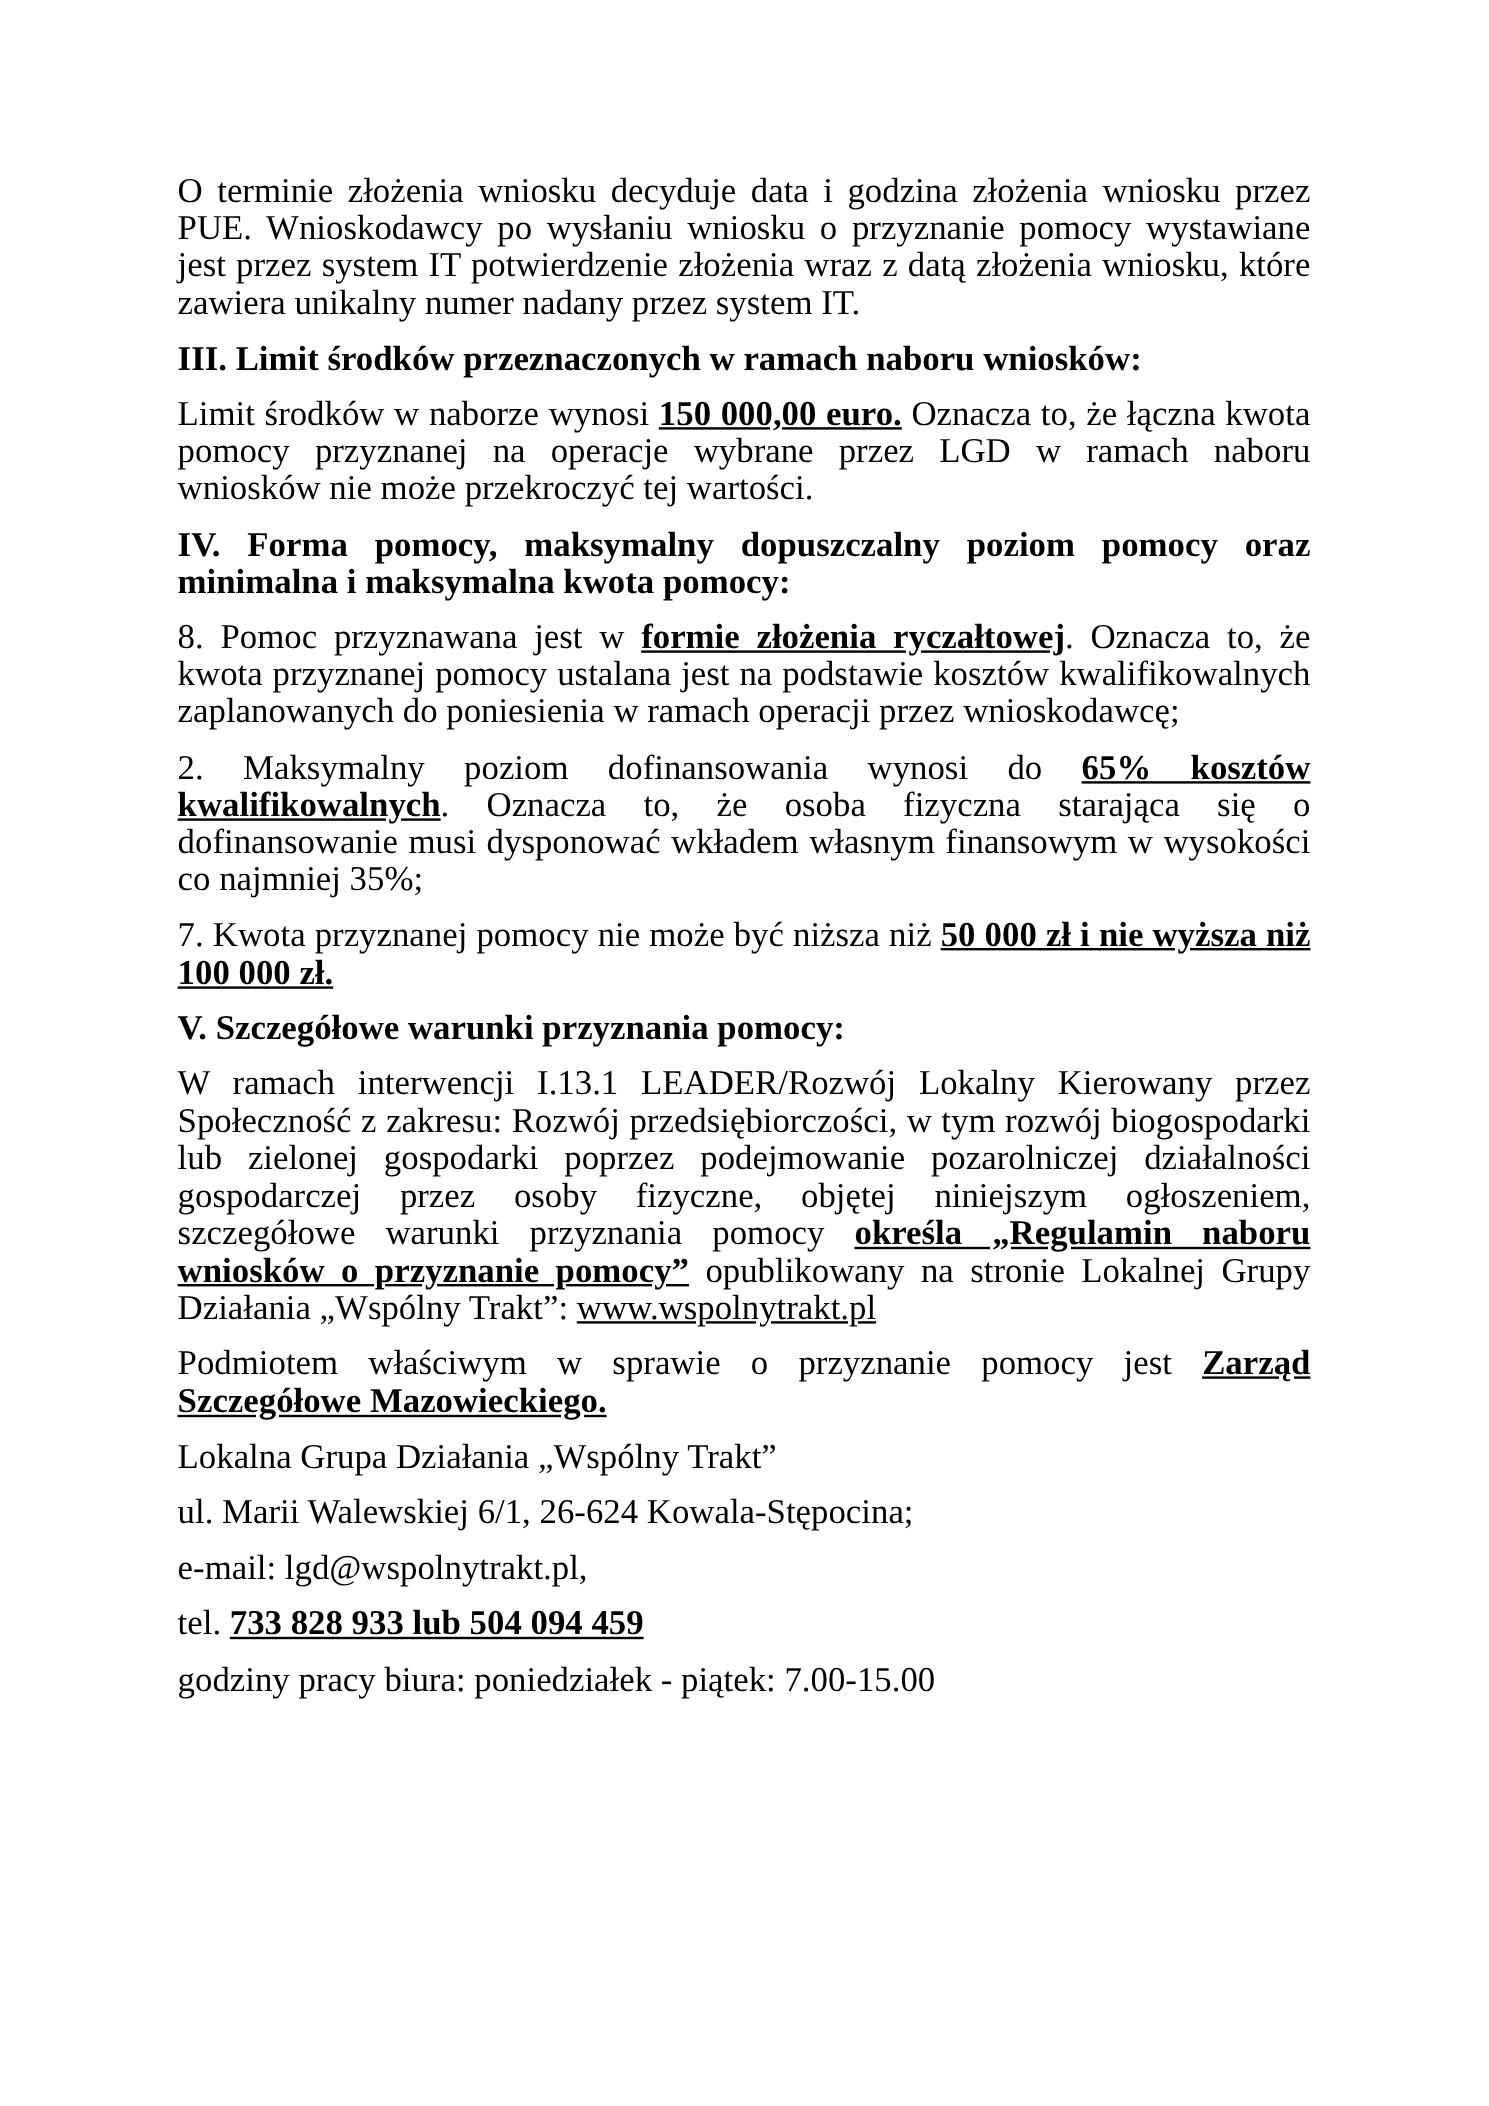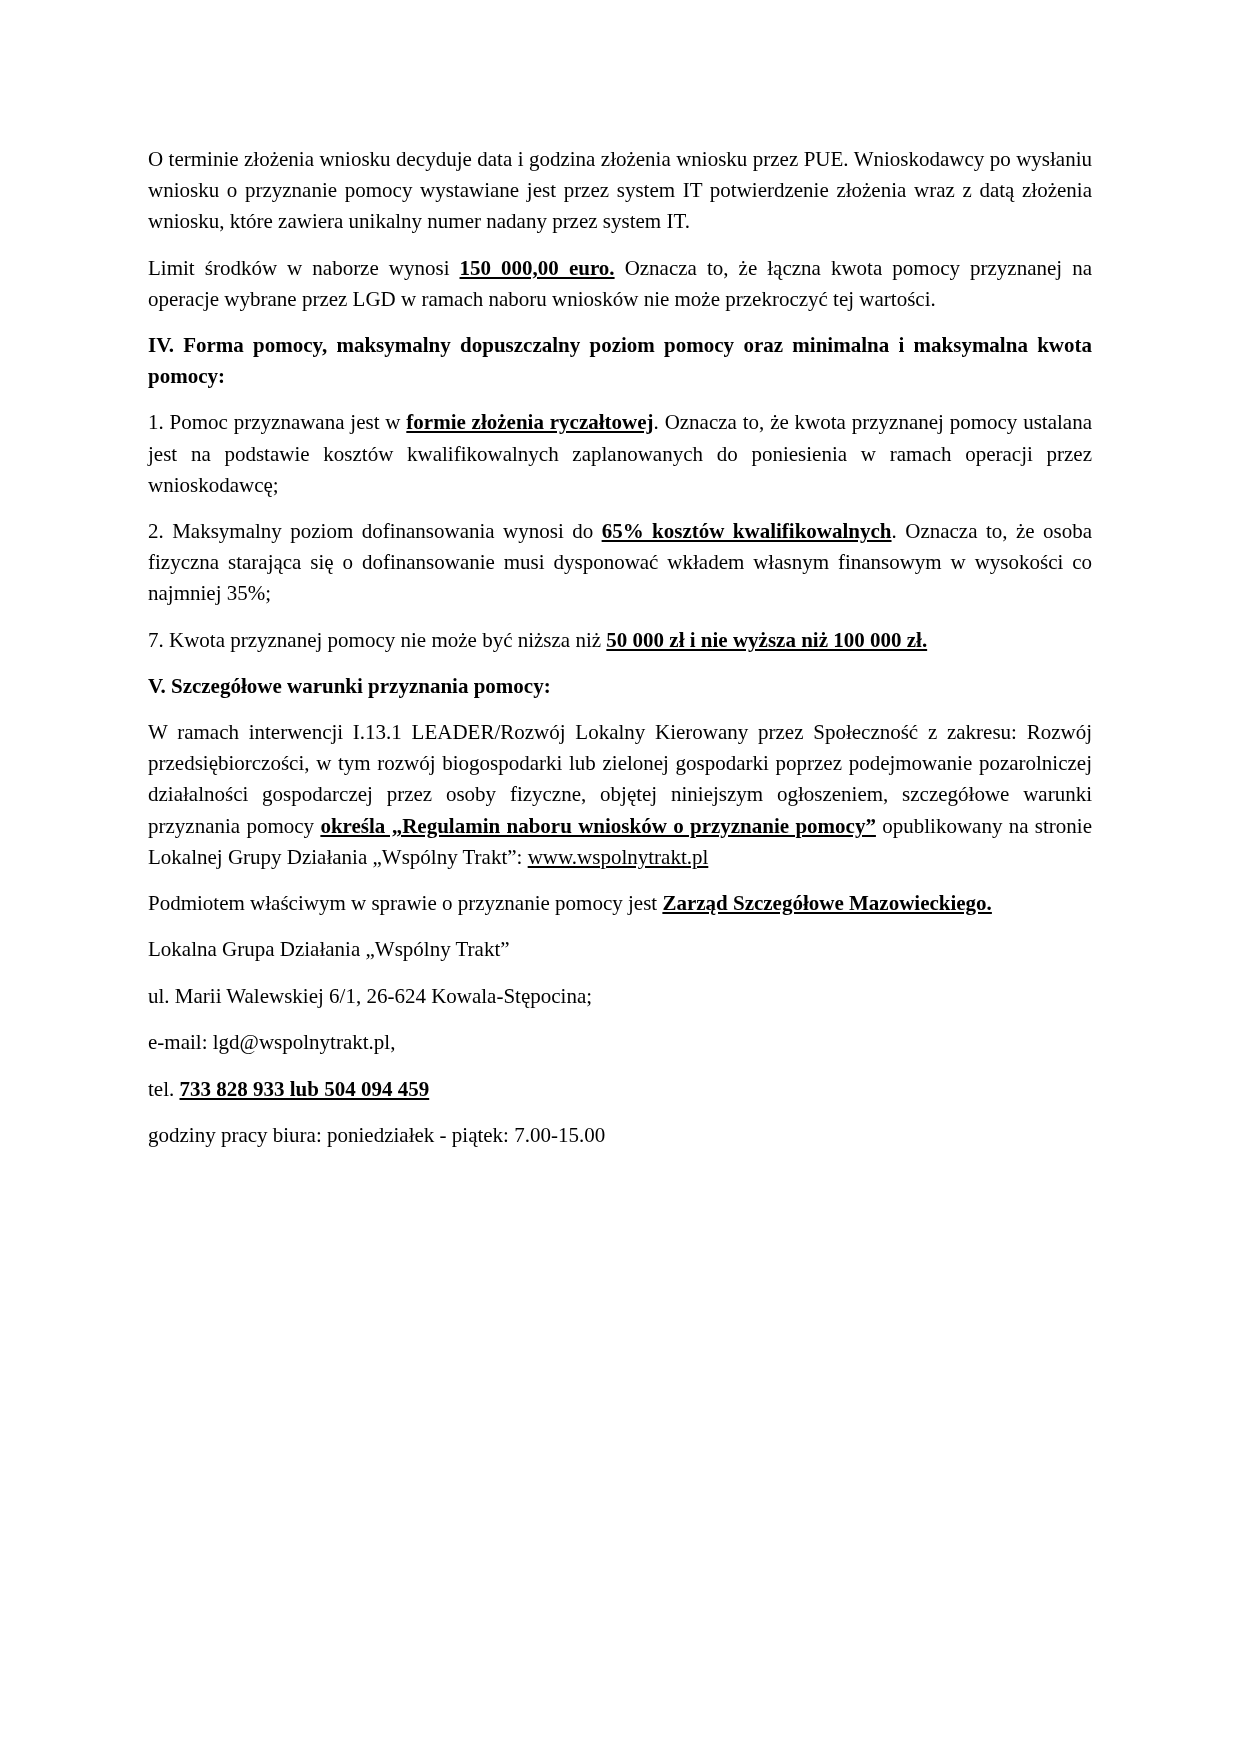--- a/index.html
+++ b/index.html
@@ -13,21 +13,21 @@
     position: relative;
     overflow: hidden;
     font-family: "Liberation Serif", "DejaVu Serif", serif;
     color: #000000;
   }
   .page {
     position: absolute;
     left: 148px;
     top: 144px;
     width: 944px;
-    font-size: 21px;
+    font-size: 29px;
     line-height: 31.2px;
   }
   .p {
     margin: 0 0 15px 0;
     text-align: justify;
   }
   .p.single { margin-bottom: 15.3px; }
   .h {
     margin: 0 0 15px 0;
     font-weight: bold;
@@ -39,26 +39,27 @@
     text-decoration: underline;
   }
 </style>
 </head>
 <body>
 
 <div class="page">
 
   <p class="p">O terminie złożenia wniosku decyduje data i godzina złożenia wniosku przez PUE. Wnioskodawcy po wysłaniu wniosku o przyznanie pomocy wystawiane jest przez system IT potwierdzenie złożenia wraz z datą złożenia wniosku, które zawiera unikalny numer nadany przez system IT.</p>
 
+  <p class="h">III. Limit środków przeznaczonych w ramach naboru wniosków:</p>
 
   <p class="p"><span>Limit środków w naborze wynosi </span><b>150 000,00 euro.</b><span> Oznacza to, że łączna kwota pomocy przyznanej na operacje wybrane przez LGD w ramach naboru wniosków nie może przekroczyć tej wartości.</span></p>
 
   <p class="h">IV. Forma pomocy, maksymalny dopuszczalny poziom pomocy oraz minimalna i maksymalna kwota pomocy:</p>
 
-  <p class="p"><span>1. Pomoc przyznawana jest w </span><b>formie złożenia ryczałtowej</b><span>. Oznacza to, że kwota przyznanej pomocy ustalana jest na podstawie kosztów kwalifikowalnych zaplanowanych do poniesienia w ramach operacji przez wnioskodawcę;</span></p>
+  <p class="p"><span>8. Pomoc przyznawana jest w </span><b>formie złożenia ryczałtowej</b><span>. Oznacza to, że kwota przyznanej pomocy ustalana jest na podstawie kosztów kwalifikowalnych zaplanowanych do poniesienia w ramach operacji przez wnioskodawcę;</span></p>
 
   <p class="p"><span>2. Maksymalny poziom dofinansowania wynosi do </span><b>65% kosztów kwalifikowalnych</b><span>. Oznacza to, że osoba fizyczna starająca się o dofinansowanie musi dysponować wkładem własnym finansowym w wysokości co najmniej 35%;</span></p>
 
   <p class="p"><span>7. Kwota przyznanej pomocy nie może być niższa niż </span><b>50 000 zł i nie wyższa niż 100 000 zł.</b></p>
 
   <p class="h">V. Szczegółowe warunki przyznania pomocy:</p>
 
   <p class="p"><span>W ramach interwencji I.13.1 LEADER/Rozwój Lokalny Kierowany przez Społeczność z zakresu: Rozwój przedsiębiorczości, w tym rozwój biogospodarki lub zielonej gospodarki poprzez podejmowanie pozarolniczej działalności gospodarczej przez osoby fizyczne, objętej niniejszym ogłoszeniem, szczegółowe warunki przyznania pomocy </span><b>określa „Regulamin naboru wniosków o przyznanie pomocy”</b><span> opublikowany na stronie Lokalnej Grupy Działania „Wspólny Trakt”: </span><a class="link">www.wspolnytrakt.pl</a></p>
 
   <p class="p"><span>Podmiotem właściwym w sprawie o przyznanie pomocy jest </span><b>Zarząd Szczegółowe Mazowieckiego.</b></p>

